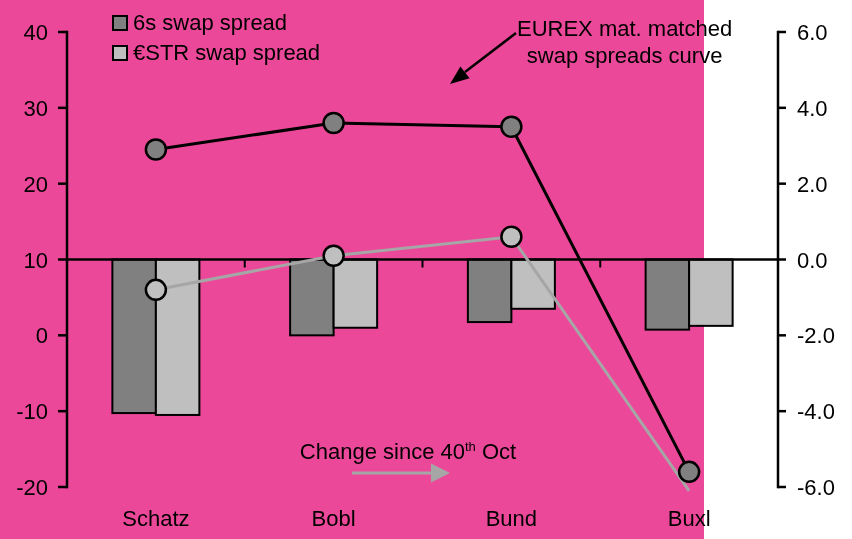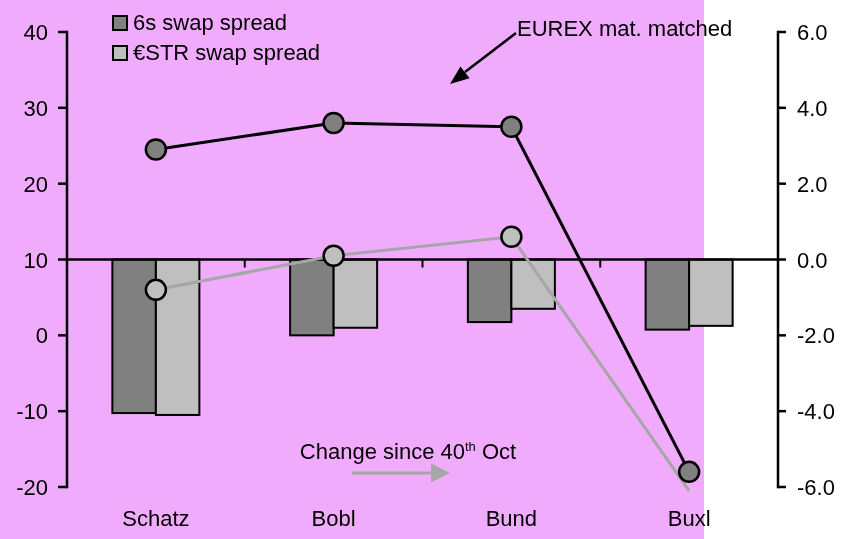--- a/index.html
+++ b/index.html
@@ -1,17 +1,17 @@
 <!DOCTYPE html>
 <html><head>
 <meta charset="utf-8">
 <style>
   html,body{margin:0;padding:0;background:#fff;}
   body{width:852px;height:539px;overflow:hidden;font-family:"Liberation Sans",sans-serif;}
-  .chart-wrap{position:relative;width:704px;height:539px;background:#f0abfc;}
+  .chart-wrap{position:relative;width:704px;height:539px;background:#ec4899;}
   #chart-svg{position:absolute;left:0;top:0;font-family:"Liberation Sans",sans-serif;}
   .legend{position:absolute;left:112px;top:8px;}
   .legend-item{display:flex;align-items:center;height:30px;}
   .swatch{width:12px;height:12px;border:2.5px solid #000;margin-right:5px;flex:0 0 auto;}
   .legend-label{font-size:22px;color:#000;white-space:nowrap;}
   .anno-curve{position:absolute;left:517px;top:15px;font-size:22px;line-height:27px;color:#000;white-space:nowrap;text-align:center;}
   .anno-change{position:absolute;left:283px;top:439px;width:250px;text-align:center;font-size:22px;color:#000;white-space:nowrap;}
   .anno-change sup{font-size:13px;margin-top:48px;}
 </style>
 </head>
@@ -87,17 +87,18 @@
       <span class="legend-label">6s swap spread</span>
     </div>
     <div class="legend-item">
       <span class="swatch" style="background: rgb(191, 191, 191);"></span>
       <span class="legend-label">€STR swap spread</span>
     </div>
   </div>
 
   <div class="anno-curve">
     <div>EUREX mat. matched</div>
+    <div>swap spreads curve</div>
   </div>
 
   <div class="anno-change"><span>Change since 40</span><sup>th</sup><span> Oct</span></div>
 
 </div>
 
 </body></html>

